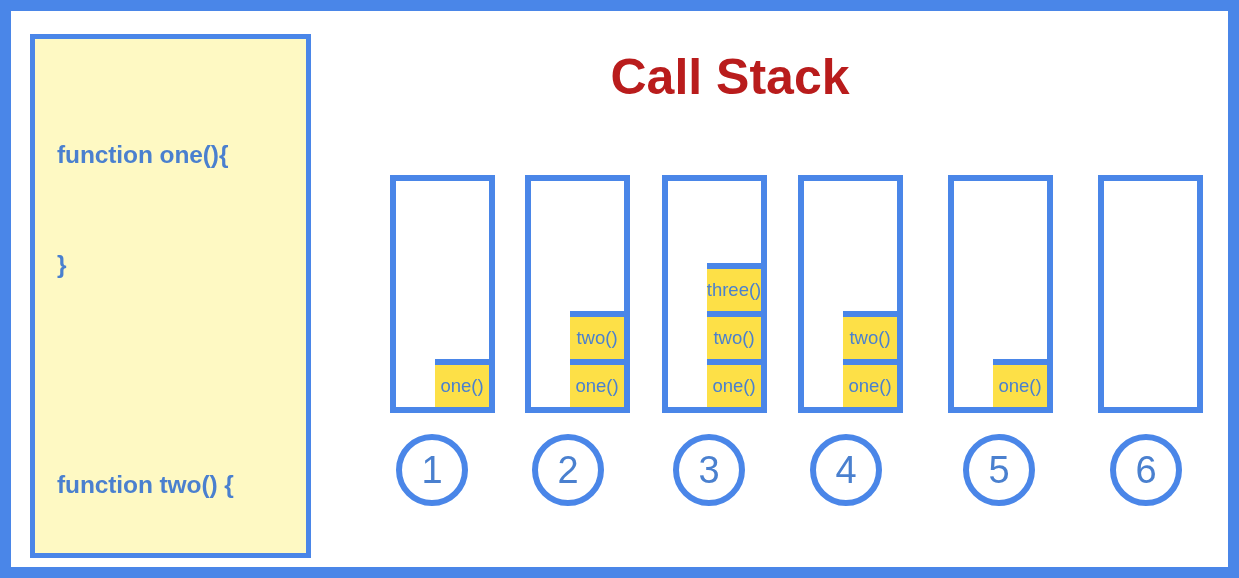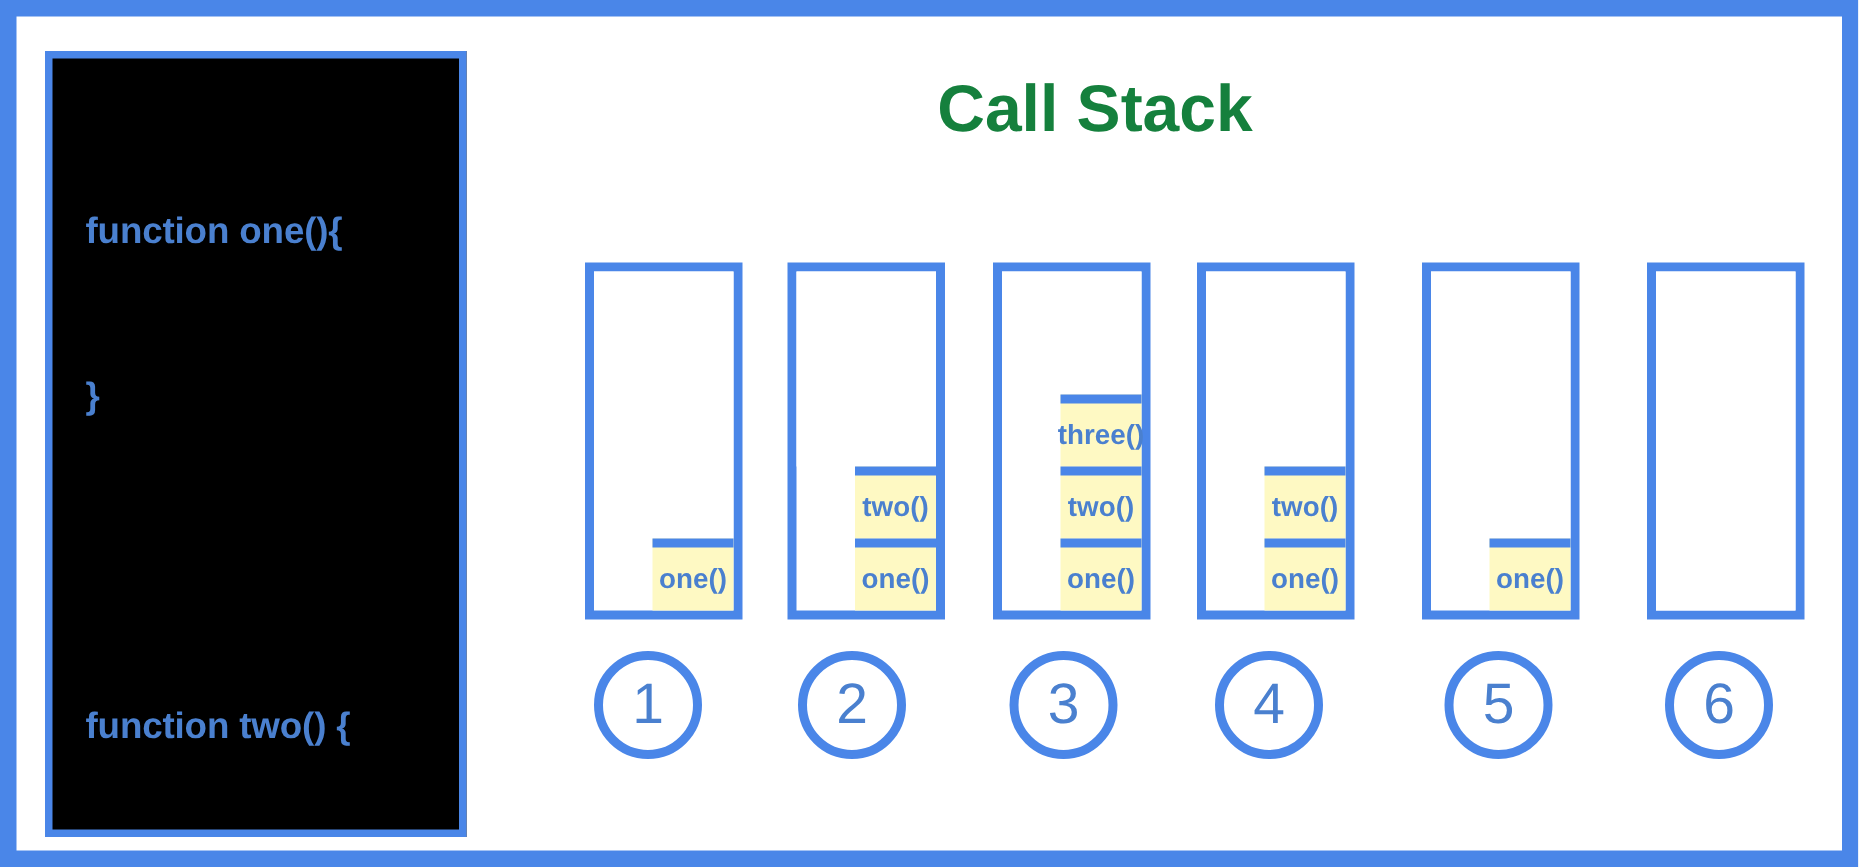--- a/index.html
+++ b/index.html
@@ -30,21 +30,21 @@
   }
 
   
   .code-panel {
     position: absolute;
     left: 30px;
     top: 34px;
     width: 281px;
     height: 524px;
     border: 5px solid #4a86e8;
-    background: #000000;
+    background: #fef9c3;
     box-sizing: border-box;
   }
   .code-body {
     padding: 24px 20px 0 22px;
     font-size: 24.5px;
     font-weight: bold;
     line-height: 1.50;
     color: #4a80cf;
     letter-spacing: -0.1px;
     white-space: pre-wrap;
@@ -53,23 +53,23 @@
   .code-line.blank { min-height: 1.48em; }
   .ind1 { padding-left: 22px; }
 
   
   .title {
     position: absolute;
     left: 390px;
     top: 48px;
     width: 680px;
     text-align: center;
-    font-size: 44px;
+    font-size: 50px;
     font-weight: bold;
-    color: #15803d;
+    color: #b91c1c;
     letter-spacing: 0px;
   }
 
   
   .stacks {
     position: absolute;
     left: 0;
     top: 175px;
     width: 1239px;
     height: 240px;
@@ -87,26 +87,26 @@
     justify-content: flex-end;
   }
   .stack-filler {
     flex: 1 1 auto;
     background: #ffffff;
   }
   .frame-cell {
     height: 48px;
     flex: 0 0 48px;
     border-top: 6px solid #4a86e8;
-    background: #fef9c3;
+    background: #fde047;
     display: flex;
     align-items: center;
     justify-content: center;
     font-size: 18.5px;
-    font-weight: bold;
+    font-weight: normal;
     color: #4a80cf;
     box-sizing: border-box;
     margin-left: 39px;
   }
 
   
   .steps {
     position: absolute;
     left: 0;
     top: 434px;

